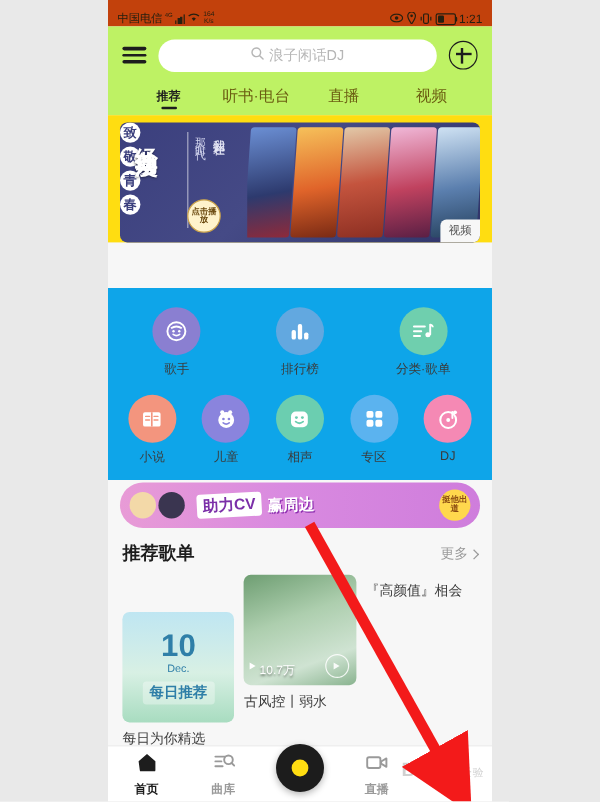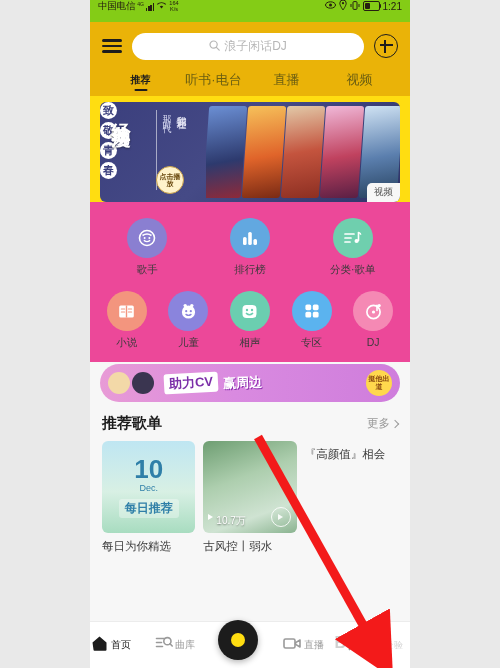--- a/index.html
+++ b/index.html
@@ -9,38 +9,38 @@
     font-family:"Liberation Sans","DejaVu Sans",sans-serif;
     overflow:hidden;
     position:relative;
   }
   .phone{
     position:absolute;left:90px;top:0;width:320px;height:668px;
     background:#f7f7f7;overflow:hidden;
   }
   
   .statusbar{
-    height:22px;background:#84cc16;display:flex;align-items:flex-start;
+    height:22px;background:#c2410c;display:flex;align-items:flex-end;
     padding:0 8px;box-sizing:border-box;font-size:9px;color:#262010;
   }
   .sb-left{display:flex;align-items:center;gap:2px;}
   .sb-right{display:flex;align-items:center;gap:3px;margin-left:auto;}
   .carrier{font-size:9.5px;letter-spacing:-.2px;}
   .g4{font-size:5px;vertical-align:top;position:relative;top:-3px;}
   .bars{display:inline-flex;align-items:flex-end;gap:.7px;height:8px;}
   .bars i{display:block;width:1.6px;background:#262010;}
   .bars i:nth-child(1){height:3px}.bars i:nth-child(2){height:4.5px}
   .bars i:nth-child(3){height:6px}.bars i:nth-child(4){height:8px}
   .kbs{font-size:5.6px;line-height:5.6px;text-align:center;}
   .batt{width:15px;height:8px;border:1.1px solid #262010;border-radius:2px;position:relative;display:inline-block;}
   .batt:after{content:"";position:absolute;right:-2.6px;top:2px;width:1.5px;height:3.5px;background:#262010;border-radius:0 1px 1px 0;}
   .batt span{position:absolute;left:1px;top:1px;bottom:1px;width:5px;background:#262010;border-radius:1px;}
   .clock{font-size:10px;}
   
-  .header{background:#eab308;padding:6px 12px 0;}
+  .header{background:#bef264;padding:6px 12px 0;}
   .hrow{display:flex;align-items:center;gap:10px;height:36px;}
   .ham{width:20px;height:14px;display:flex;flex-direction:column;justify-content:space-between;cursor:pointer;}
   .ham i{display:block;height:2.6px;background:#1d1d1d;border-radius:1.5px;}
   .ham i:nth-child(1){width:20px}.ham i:nth-child(2){width:20px}.ham i:nth-child(3){width:20px}
   .search{
     flex:1;height:27px;background:#fff;border-radius:14px;
     display:flex;align-items:center;justify-content:center;gap:4px;
   }
   .search .lbl{font-size:12px;color:#b6b6b6;}
   .plus{width:22px;height:22px;border:1.7px solid #1d1d1d;border-radius:50%;position:relative;flex:none;}
@@ -84,21 +84,21 @@
     position:absolute;left:56px;bottom:8px;width:26px;height:26px;border-radius:50%;
     background:#fff3cc;color:#6b4a10;font-size:7px;font-weight:bold;
     display:flex;align-items:center;justify-content:center;text-align:center;line-height:7px;
     border:1px solid #c9a14a;
   }
   .hero-tag{
     position:absolute;right:0;bottom:0;background:#f7f7f7;color:#555;
     font-size:9.5px;padding:3px 7px;border-radius:5px 0 0 0;
   }
   
-  .grid{background:#ec4899;padding:10px 6px 4px;}
+  .grid{background:#0ea5e9;padding:10px 6px 4px;margin-top:38px;}
   .grow{display:flex;}
   .gcell{flex:1;display:flex;flex-direction:column;align-items:center;gap:5px;padding:6px 0 8px;}
   .gicon{width:40px;height:40px;border-radius:50%;display:flex;align-items:center;justify-content:center;}
   .gicon svg{display:block;}
   .glabel{font-size:10.5px;color:#3b3b3b;}
   
   .promo-wrap{padding:2px 10px 8px;background:#f7f7f7;}
   .promo{
     height:38px;border-radius:19px;position:relative;overflow:hidden;
     background:linear-gradient(90deg,#e89bd6 0%,#d98ae0 45%,#cf7ddc 100%);
@@ -123,21 +123,21 @@
   
   .section{display:flex;align-items:center;padding:4px 12px 8px;background:#f7f7f7;}
   .sec-title{font-size:15px;font-weight:bold;color:#1d1d1d;}
   .sec-more{margin-left:auto;font-size:11.5px;color:#9a9a9a;display:flex;align-items:center;gap:2px;}
   .chev{width:5px;height:5px;border-right:1.3px solid #9a9a9a;border-bottom:1.3px solid #9a9a9a;transform:rotate(-45deg);}
   
   .cards{display:flex;gap:8px;padding:0 12px;background:#f7f7f7;}
   .card{flex:1;}
   .thumb{width:100%;height:92px;border-radius:6px;position:relative;overflow:hidden;}
   .t1{background:linear-gradient(180deg,#bfe6f2 0%,#d8f0e4 55%,#a8dcc0 100%);
-      display:flex;flex-direction:column;align-items:center;justify-content:center;gap:2px;}
+      display:flex;flex-direction:column;align-items:center;justify-content:center;gap:2px;margin-top:31px;}
   .t1 .d-num{font-size:26px;font-weight:bold;color:#2f7fa8;line-height:24px;}
   .t1 .d-mon{font-size:9px;color:#2f7fa8;}
   .t1 .d-cap{font-size:12px;font-weight:bold;color:#2f7fa8;background:rgba(255,255,255,.35);
              padding:1px 6px;border-radius:3px;margin-top:4px;}
   .t2{background:linear-gradient(160deg,#6e9e72 0%,#adceae 40%,#cfe3d2 75%,#89b38f 100%);}
   .t3{background:linear-gradient(160deg,#6b4638 0%,#b9836f 45%,#7d4a3c 100%);}
   .play-meta{position:absolute;left:5px;bottom:5px;color:#fff;font-size:10px;
              display:flex;gap:3px;text-shadow:0 1px 2px rgba(0,0,0,.5);}
   .tri{width:0;height:0;border-left:5px solid #fff;border-top:3.5px solid transparent;border-bottom:3.5px solid transparent;}
   .play-btn{position:absolute;right:6px;bottom:6px;width:18px;height:18px;border-radius:50%;
@@ -145,21 +145,21 @@
   .play-btn .tri{border-left-color:rgba(255,255,255,.9);}
   .live{position:absolute;left:6px;top:6px;background:#fa3b48;color:#fff;font-size:9px;
         padding:2px 6px;border-radius:9px;display:flex;align-items:center;gap:3px;font-weight:bold;}
   .live .lb{display:inline-flex;align-items:flex-end;gap:1px;height:7px;}
   .live .lb i{width:1.5px;background:#fff;display:block;}
   .live .lb i:nth-child(1){height:3px}.live .lb i:nth-child(2){height:5px}.live .lb i:nth-child(3){height:7px}
   .caption{font-size:11.5px;color:#3b3b3b;margin-top:6px;white-space:nowrap;overflow:hidden;text-overflow:ellipsis;}
   
   .bnav{position:absolute;left:0;bottom:0;width:320px;height:46px;background:#fff;
         border-top:1px solid #ececec;display:flex;align-items:center;}
-  .bitem{flex:1;display:flex;flex-direction:row;align-items:center;gap:2px;}
+  .bitem{flex:1;display:flex;flex-direction:column;align-items:center;gap:2px;font-weight:bold;}
   .blabel{font-size:10px;color:#9a9a9a;}
   .bitem.active .blabel{color:#1d1d1d;}
   .disc{width:40px;height:40px;border-radius:50%;background:#1c1c1c;
         display:flex;align-items:center;justify-content:center;margin-top:-10px;
         box-shadow:0 2px 6px rgba(0,0,0,.3);}
   .disc i{width:14px;height:14px;border-radius:50%;background:#ffdd11;display:block;}
   
   .arrow{position:absolute;left:0;top:0;width:500px;height:668px;pointer-events:none;}
   .wm{position:absolute;right:6px;bottom:16px;font-size:16px;color:rgba(120,120,120,.35);
       font-weight:bold;letter-spacing:1px;}

